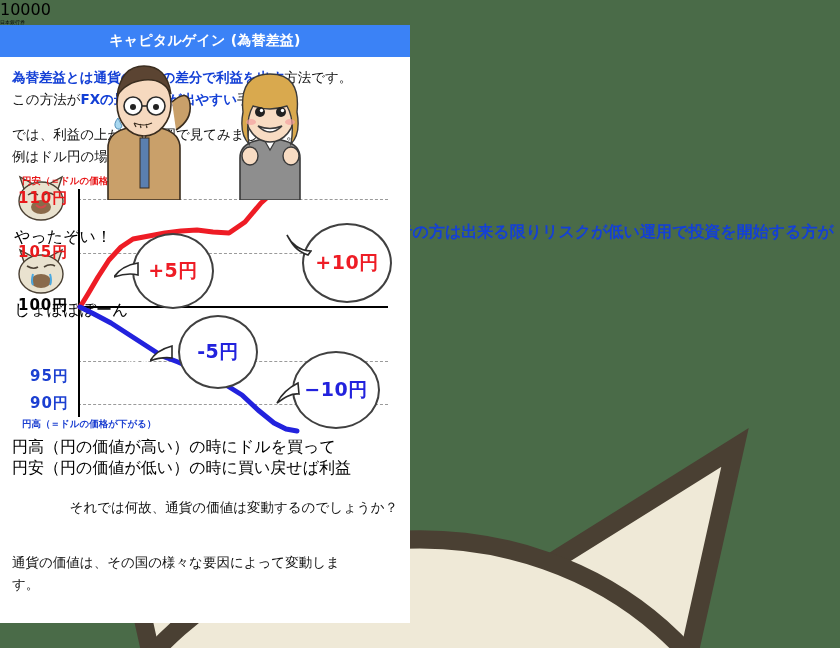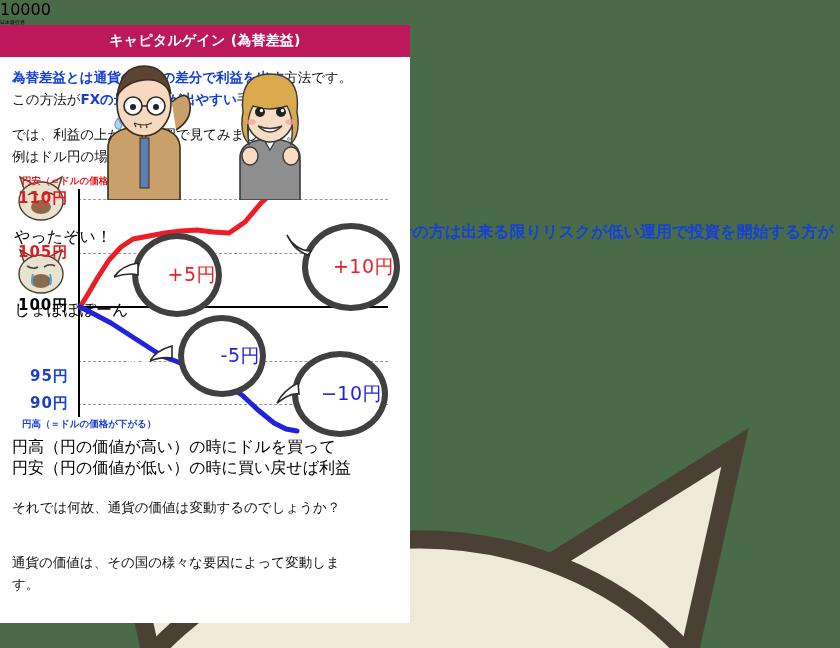--- a/index.html
+++ b/index.html
@@ -12,21 +12,21 @@
   .stage { position: relative; width: 840px; height: 648px; }
 
   
   .panel-left {
     position: absolute; left: 0; top: 25px;
     width: 410px; height: 598px;
     background: #ffffff;
     overflow: hidden;
   }
   .left-header {
-    height: 32px; background: #be185d;
+    height: 32px; background: #3b82f6;
     display: flex; align-items: center; justify-content: center;
   }
   .left-header-title {
     color: #ffffff; font-size: 14px; font-weight: bold; letter-spacing: .2px;
   }
   .left-body { padding: 10px 12px 0 12px; }
   .para { font-size: 13.5px; color: #111; line-height: 1.62; }
   .b-blue { color: #1440d6; font-weight: bold; }
   .spacer-l { height: 13px; }
 
@@ -55,23 +55,23 @@
   .ytick.blk { color: #000; }
   .ytick.blu { color: #1b3fd1; }
   .gridline {
     position: absolute; left: 64px; width: 310px; height: 0;
     border-top: 1.5px dashed #9a9a9a;
   }
   .chart-svg { position: absolute; left: 0; top: 0; width: 386px; height: 262px; }
 
   
   .bubble {
-    position: absolute; border: 6px solid #404040; background: #fff;
-    border-radius: 50%; display: flex; align-items: center; justify-content: flex-end;
-    font-weight: normal; letter-spacing: .5px;
+    position: absolute; border: 2px solid #404040; background: #fff;
+    border-radius: 50%; display: flex; align-items: center; justify-content: center;
+    font-weight: bold; letter-spacing: .5px;
   }
   .bubble.red { color: #ee1c25; }
   .bubble.blue { color: #2222dd; }
   .bub-tail { position: absolute; }
 
   .starburst {
     position: absolute; width: 108px; height: 74px;
     display: flex; align-items: flex-end; justify-content: center;
     text-align: center; color: #fff; font-size: 10px; font-weight: bold; line-height: 1.42;
     clip-path: polygon(50% 0%,57% 9%,66% 3%,69% 13%,79% 9%,79% 20%,89% 18%,85% 28%,96% 30%,89% 38%,100% 44%,90% 50%,100% 58%,88% 62%,95% 71%,84% 72%,87% 83%,77% 80%,76% 91%,67% 85%,62% 95%,55% 87%,48% 100%,42% 87%,35% 95%,30% 85%,22% 91%,20% 80%,11% 83%,13% 72%,3% 71%,9% 62%,0% 57%,9% 50%,0% 43%,10% 38%,3% 30%,13% 27%,9% 18%,20% 19%,19% 9%,29% 12%,31% 3%,40% 9%;
@@ -263,21 +263,21 @@
 
       <div class="blue-banner">
         <div>
           <span>円高</span><span class="bn-small">（円の価値が高い）</span><span>の時にドルを買って</span>
         </div>
         <div>
           <span>円安</span><span class="bn-small">（円の価値が低い）</span><span>の時に買い戻せば利益</span>
         </div>
       </div>
 
-      <div class="para" style="margin-top:18px;">
+      <div class="para" style="margin-top:18px;text-align:right;">
         <span>それでは何故、通貨の価値は変動するのでしょうか？</span>
       </div>
       <div class="para" style="margin-top:33px;">
         <span>通貨の価値は、その国の様々な要因によって変動しま</span><br>
         <span>す。</span>
       </div>
     </div>
   </div>
 
   <div class="panel-right">

